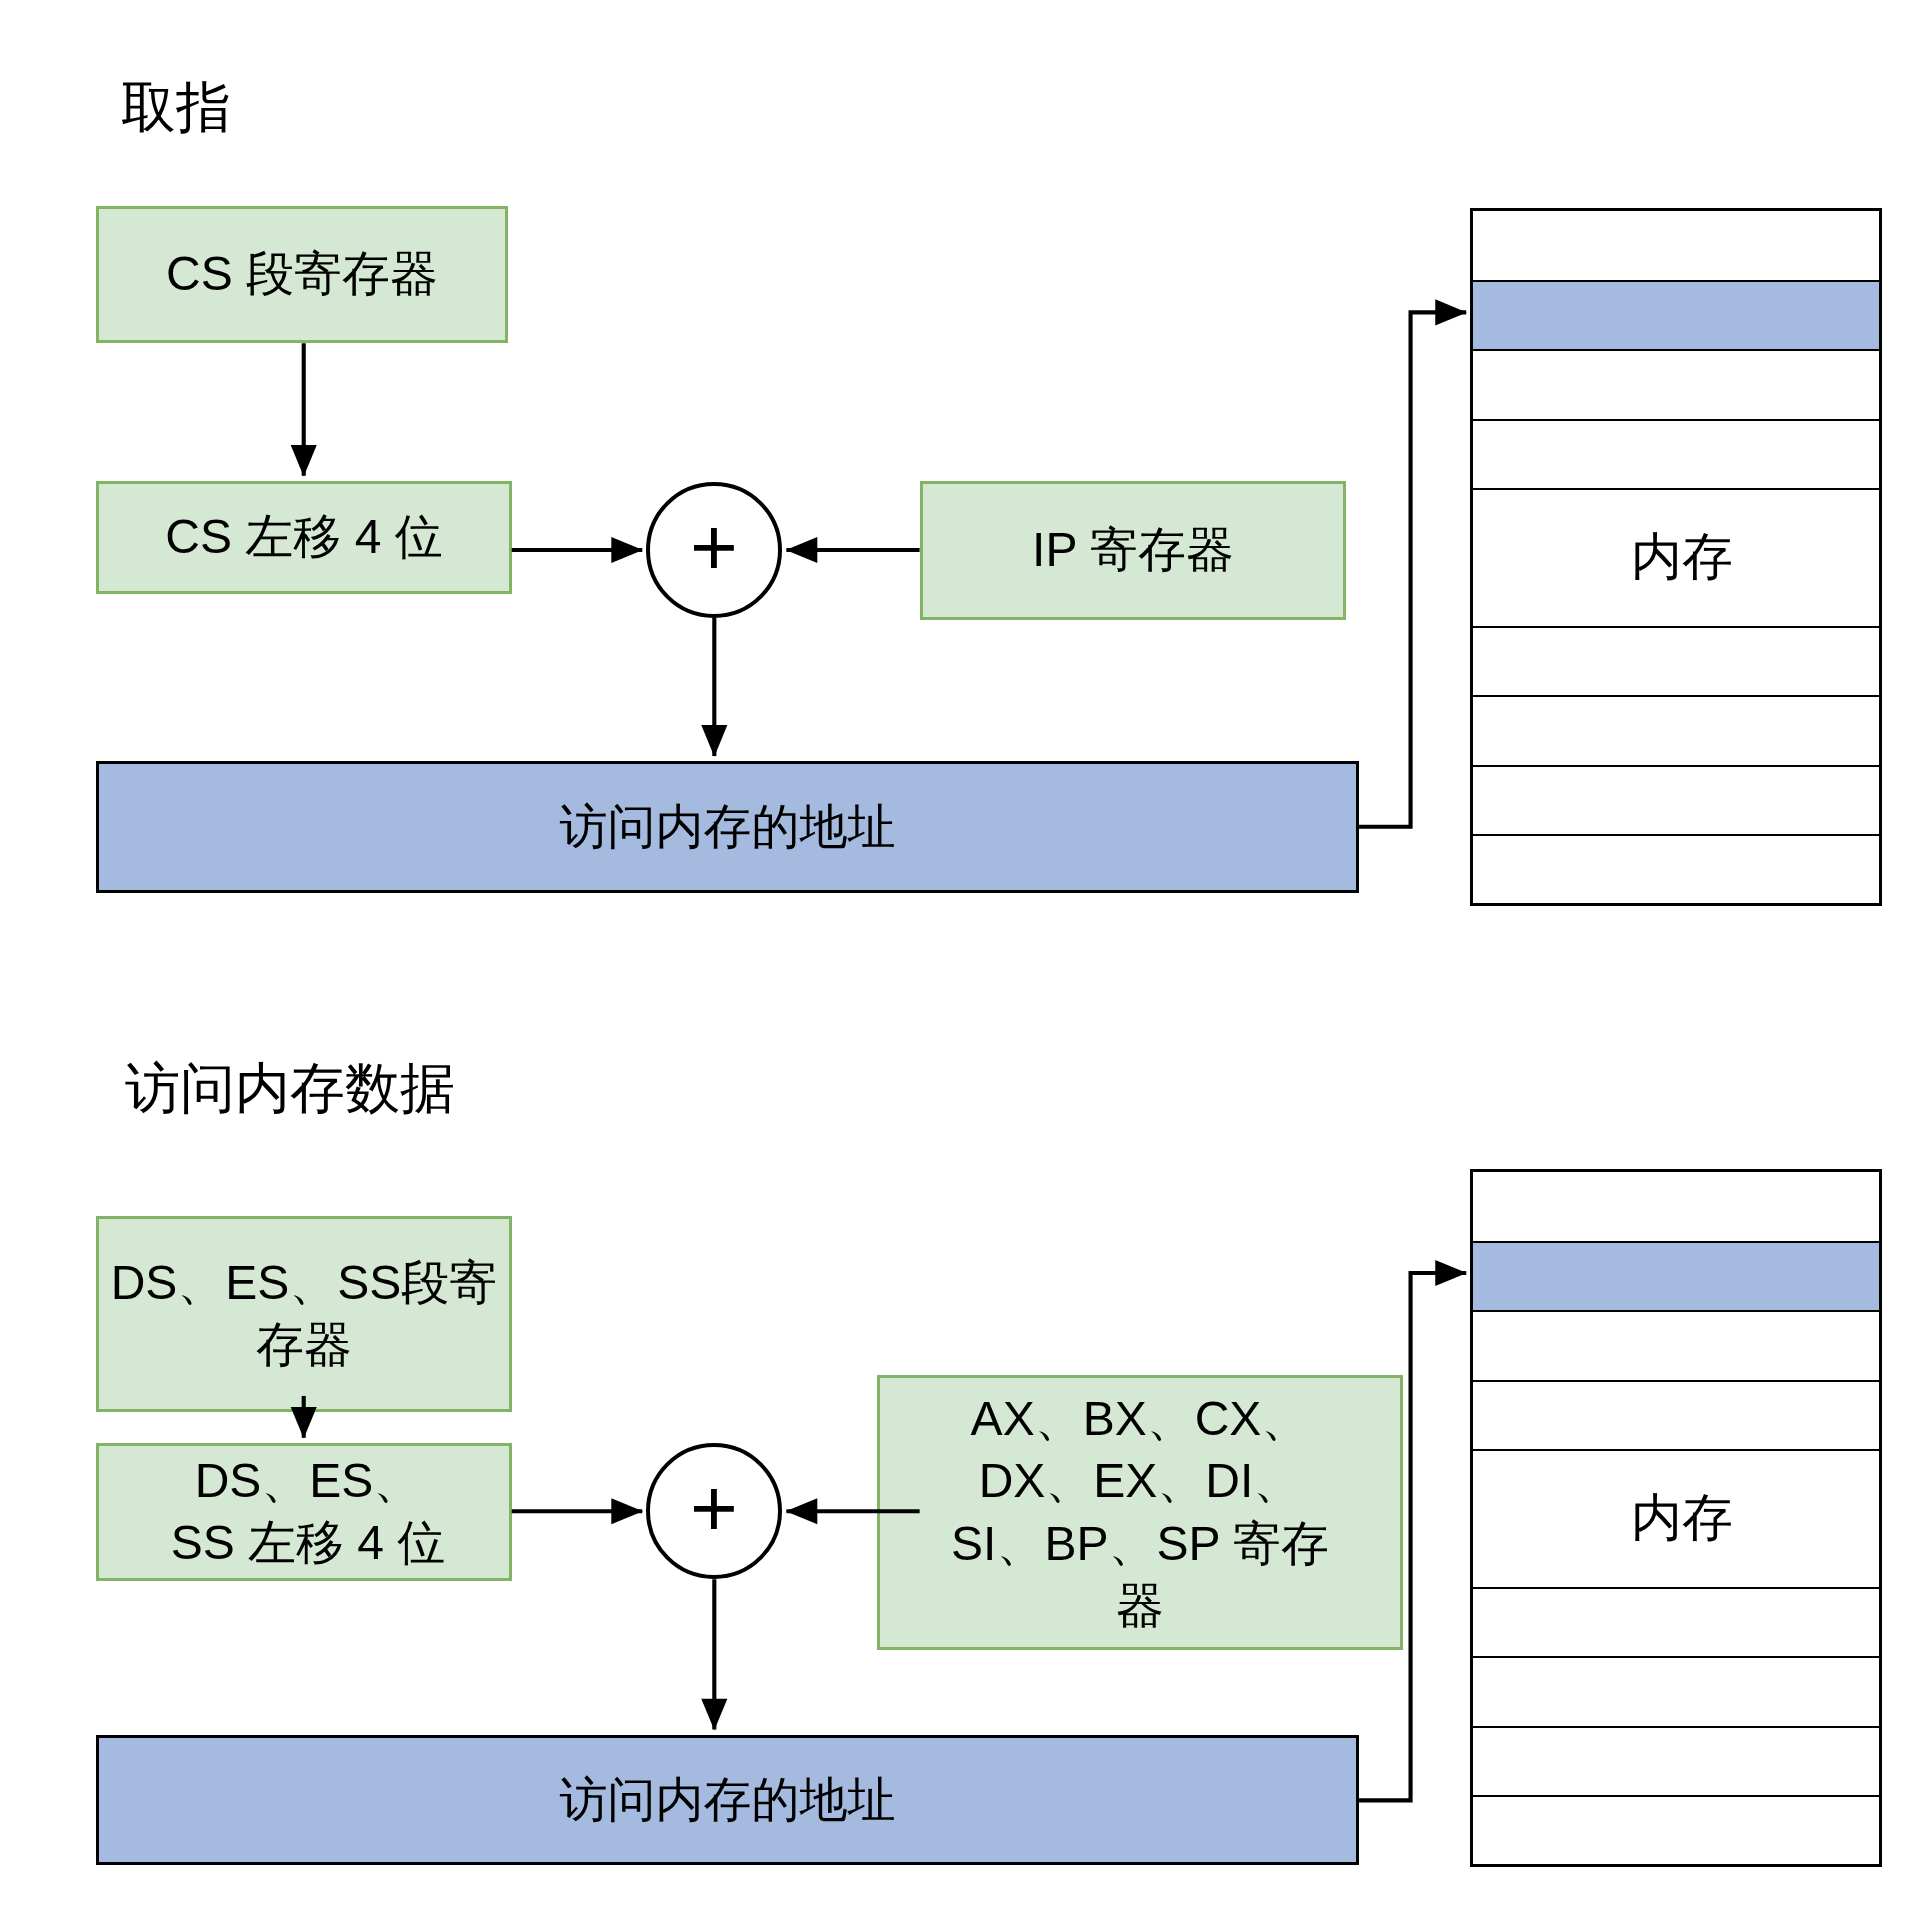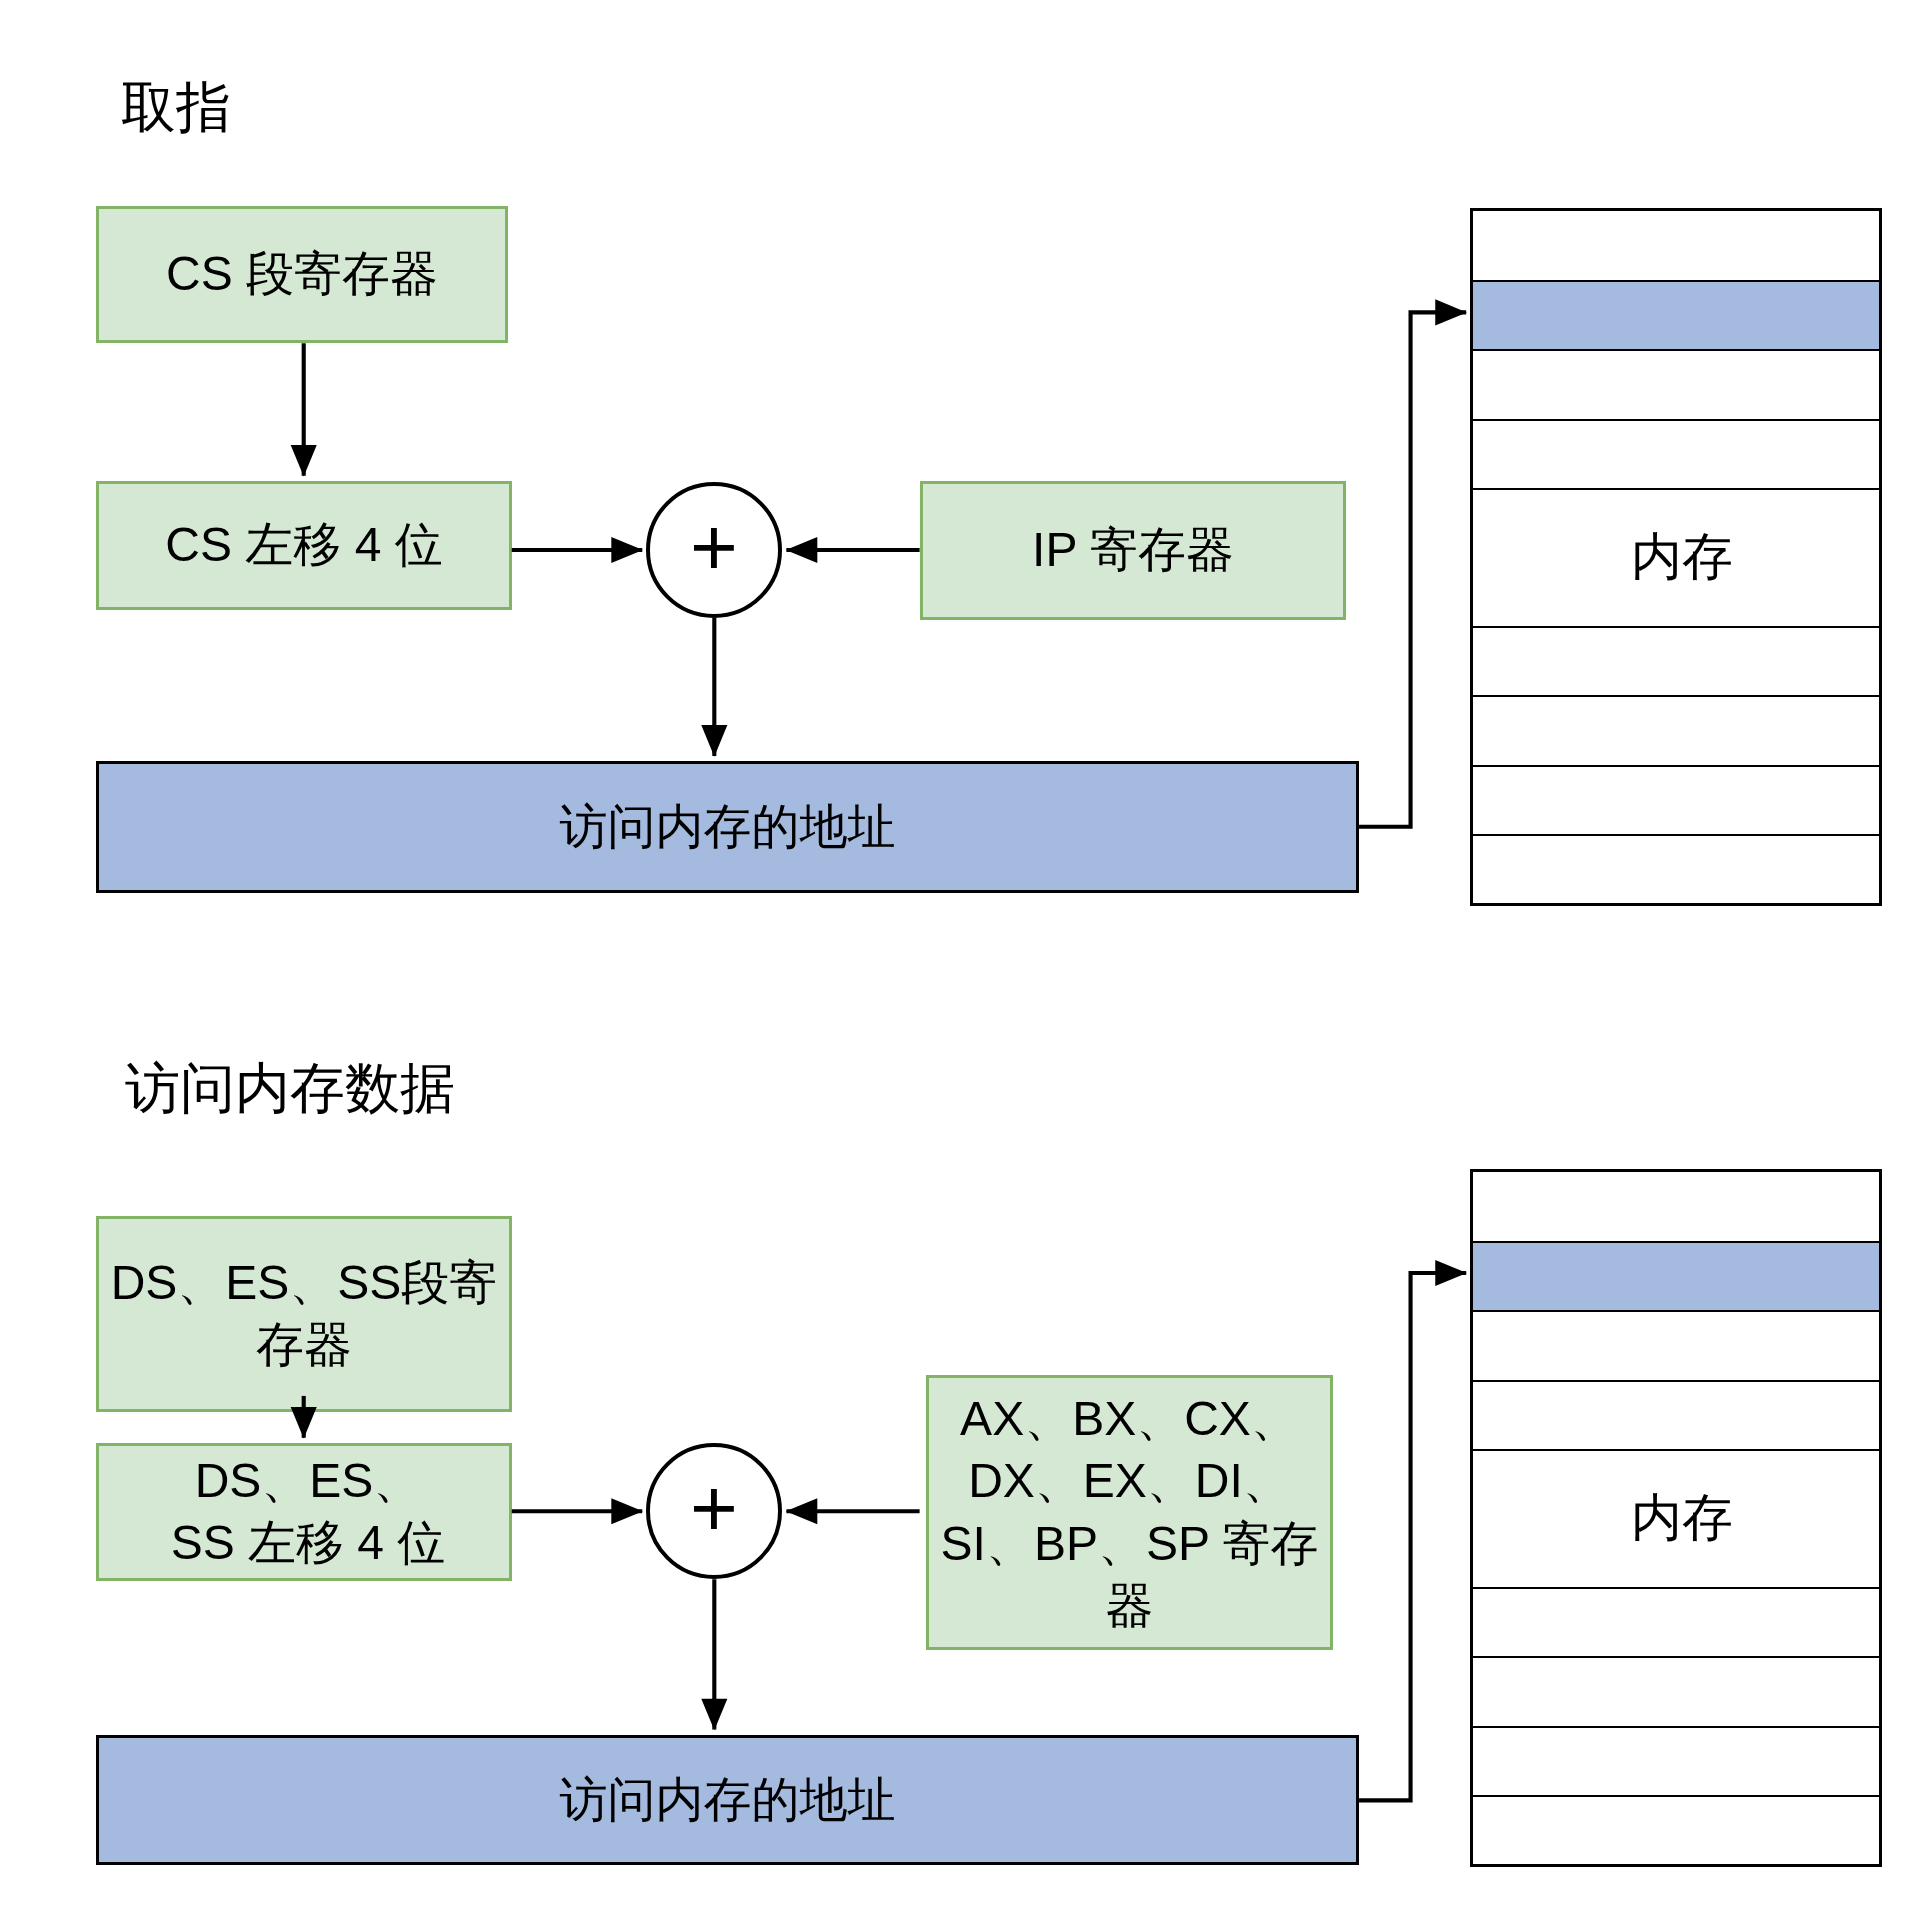--- a/index.html
+++ b/index.html
@@ -88,21 +88,21 @@
 </style>
 </head>
 <body>
 
 <div class="canvas">
 
   <div class="abs section-title" style="left:94px; top:77px;">取指</div>
 
   <div class="abs box green" style="left:69px; top:206px; width:412px; height:137px;">CS 段寄存器</div>
 
-  <div class="abs box green" style="left:69px; top:481px; width:416px; height:129px;">CS 左移 4 位</div>
+  <div class="abs box green" style="left:69px; top:481px; width:416px; height:113px;">CS 左移 4 位</div>
 
   <div class="abs adder" style="left:619px; top:482px;">
     <span class="plus">+</span>
   </div>
 
   <div class="abs box green" style="left:893px; top:481px; width:426px; height:139px;">IP 寄存器</div>
 
   <div class="abs box blue" style="left:69px; top:761px; width:1263px; height:132px;">访问内存的地址</div>
 
   <div class="abs memcol" style="left:1443px; top:208px;">
@@ -124,21 +124,21 @@
   <div class="abs box green" style="left:69px; top:1216px; width:416px; height:196px;">DS、ES、SS段寄
 存器</div>
 
   <div class="abs box green" style="left:69px; top:1443px; width:416px; height:138px;padding-left:8px;">DS、ES、
 SS 左移 4 位</div>
 
   <div class="abs adder" style="left:619px; top:1443px;">
     <span class="plus">+</span>
   </div>
 
-  <div class="abs box green" style="left:899px; top:1375px; width:407px; height:275px;">AX、BX、CX、
+  <div class="abs box green" style="left:850px; top:1375px; width:526px; height:275px;">AX、BX、CX、
 DX、EX、DI、
 SI、BP、SP 寄存
 器</div>
 
   <div class="abs box blue" style="left:69px; top:1735px; width:1263px; height:130px;">访问内存的地址</div>
 
   <div class="abs memcol" style="left:1443px; top:1169px;">
     <div class="mrow"></div>
     <div class="mrow highlight"></div>
     <div class="mrow"></div>

